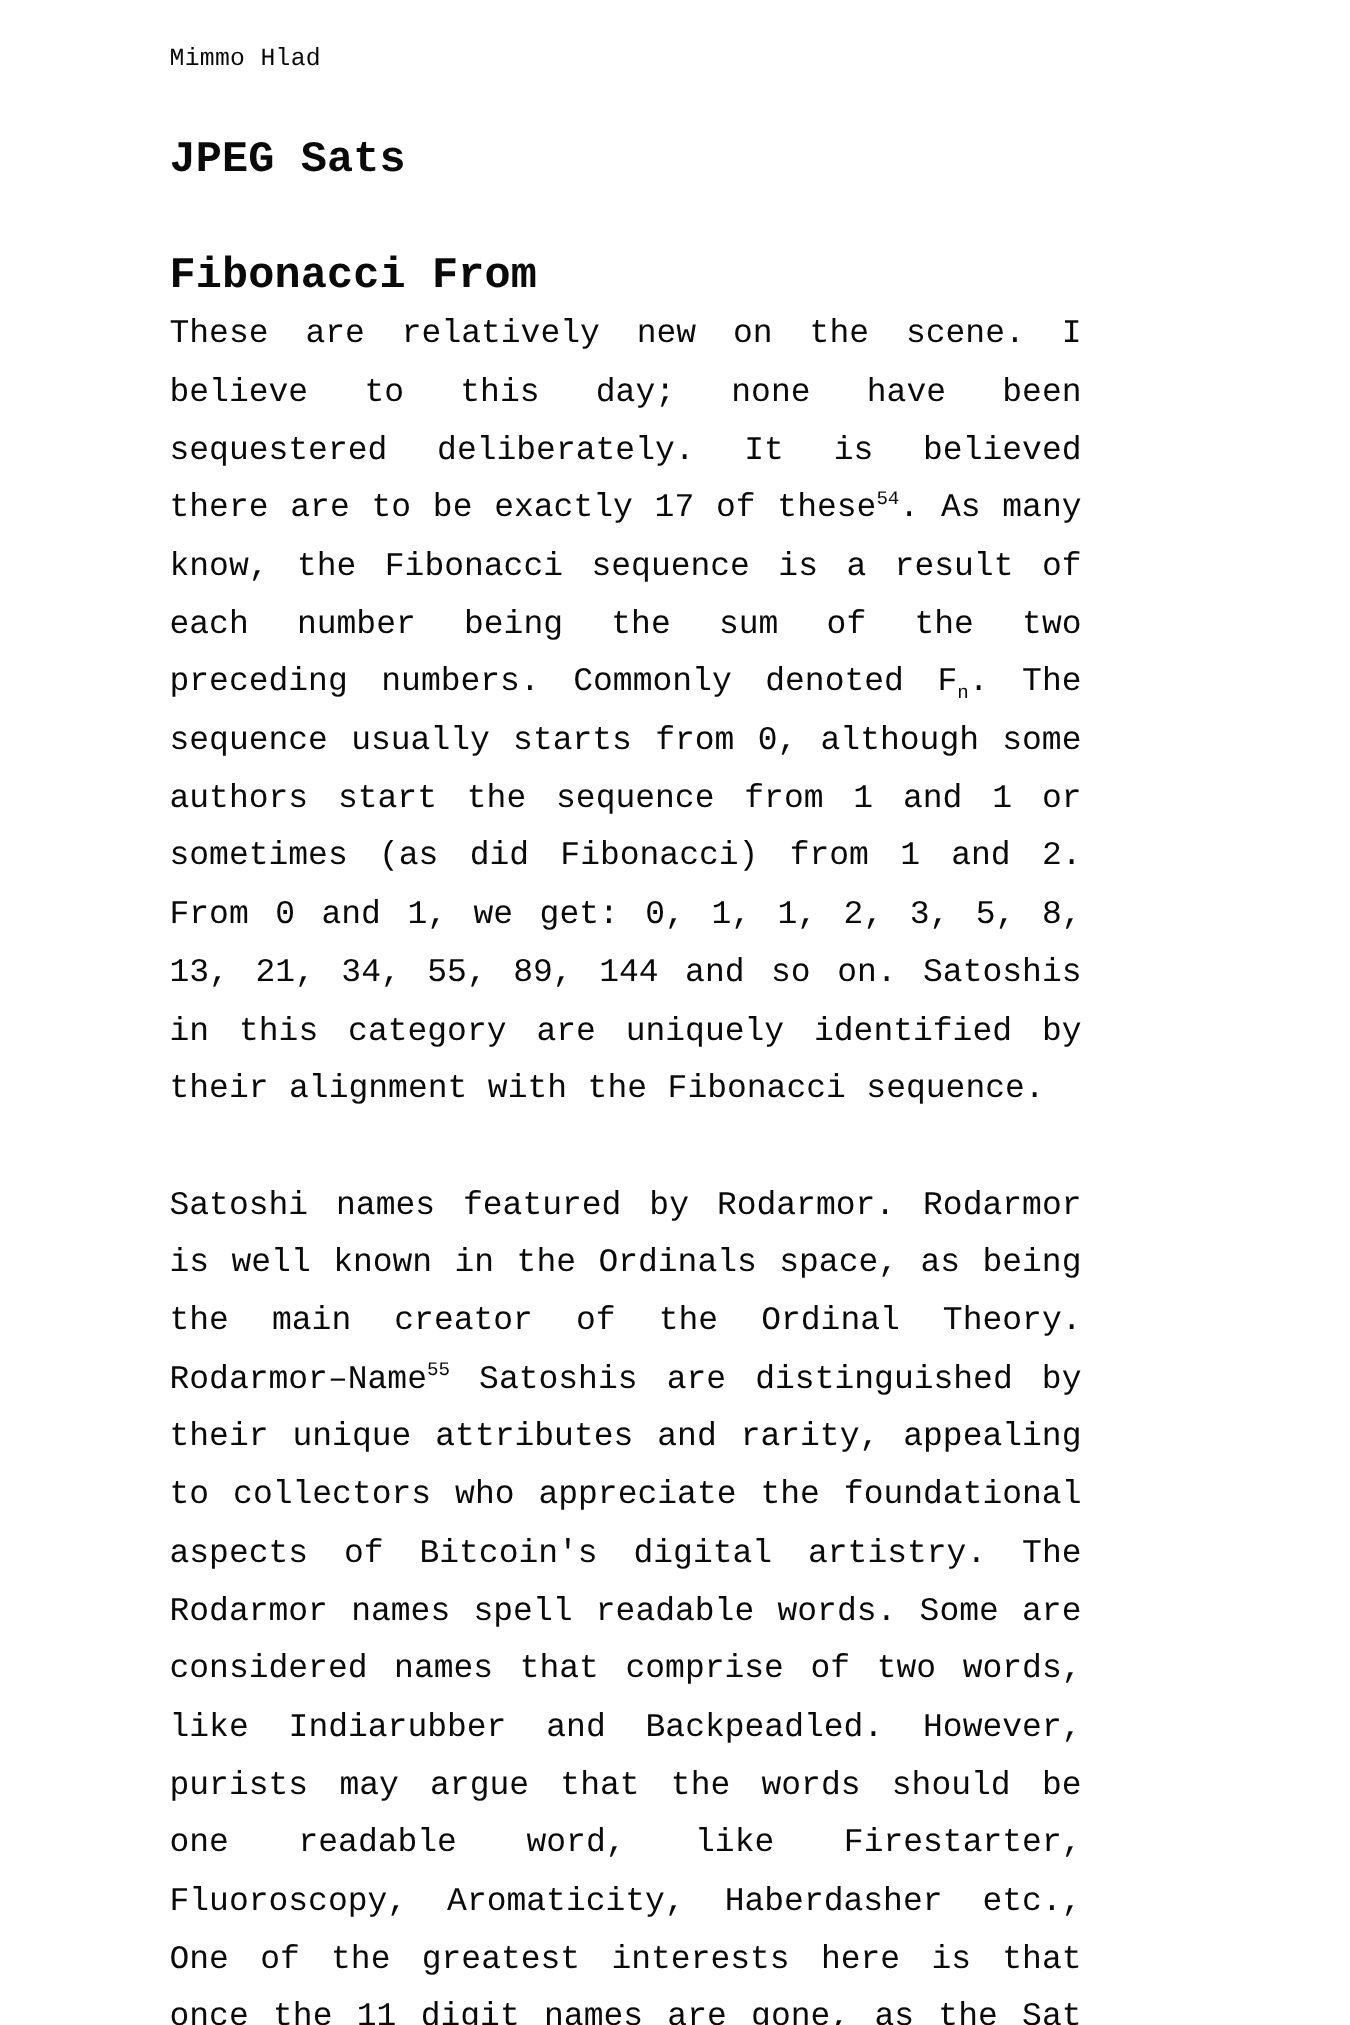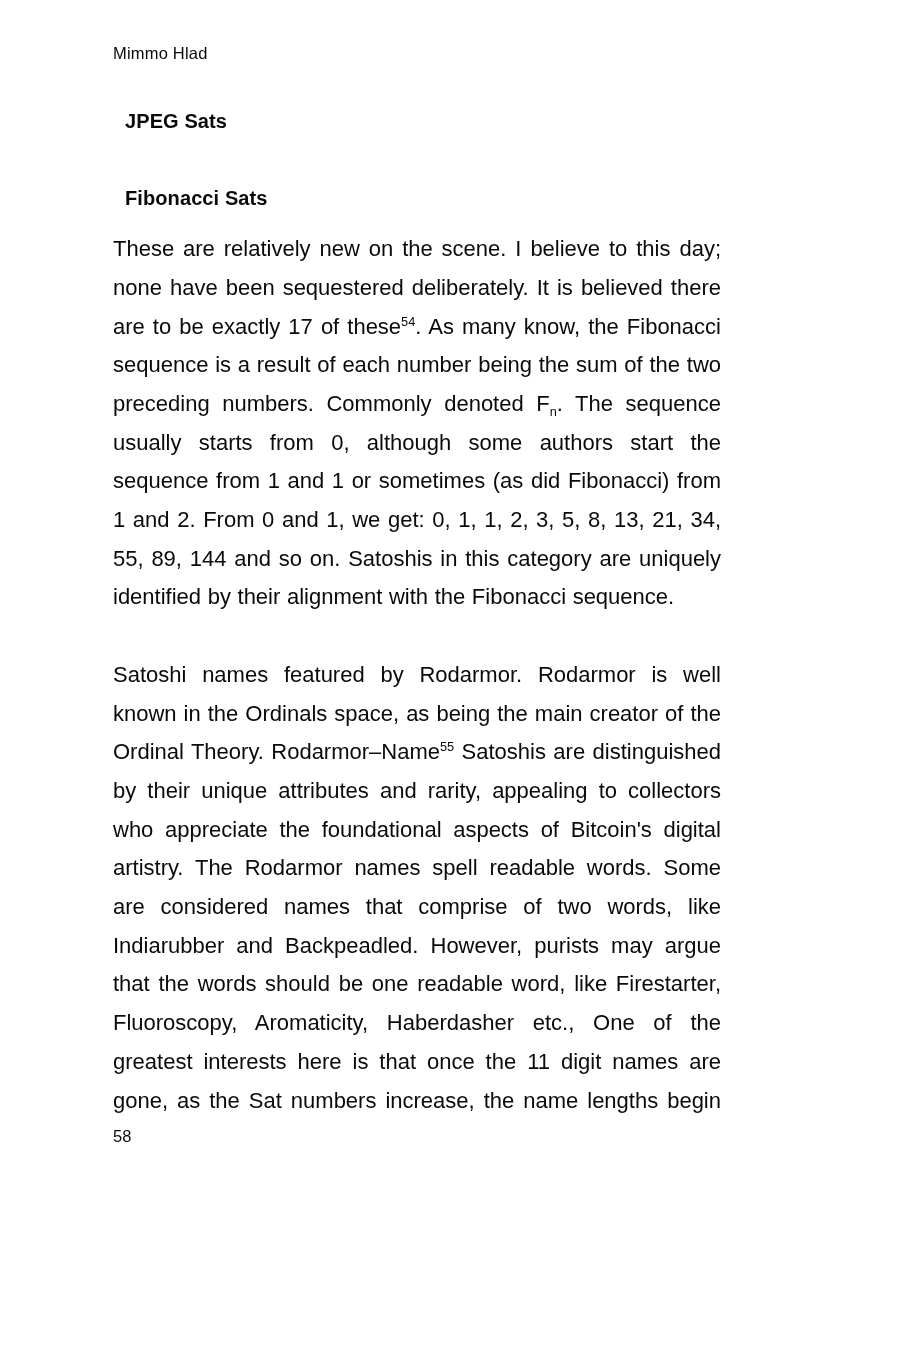--- a/index.html
+++ b/index.html
@@ -6,36 +6,36 @@
     margin: 0;
     padding: 0;
     background: #ffffff;
   }
   .page {
     position: relative;
     width: 832px;
     height: 1350px;
     background: #ffffff;
     color: #0a0a0a;
-    font-family: Liberation Sans, sans-serif;
+    font-family: Liberation Mono, monospace;
     overflow: hidden;
     box-sizing: border-box;
-    padding: 42px 111px 0 113px;
+    padding: 28px 111px 0 113px;
   }
   .doc-header {
     font-size: 16.5px;
     line-height: 22px;
     letter-spacing: 0.2px;
   }
   .section { margin: 0; }
   .section-first { margin-top: 38px; }
   .section-gap { margin-top: 38.7px; }
   .section h2 {
-    margin: 12px;
-    font-size: 20px;
+    margin: 0;
+    font-size: 29px;
     font-weight: bold;
     line-height: 38.7px;
     letter-spacing: 0.1px;
   }
   .section p {
     margin: 0;
     font-size: 22px;
     line-height: 38.7px;
     text-align: justify;
     word-spacing: 0.5px;
@@ -64,21 +64,21 @@
 
 <div class="page">
 
   <div class="doc-header">Mimmo Hlad</div>
 
   <div class="section section-first">
     <h2>JPEG Sats</h2>
   </div>
 
   <div class="section section-gap">
-    <h2>Fibonacci Sats</h2>
+    <h2>Fibonacci From</h2>
     <p>These are relatively new on the scene. I believe to this day; none have been sequestered deliberately. It is believed there are to be exactly 17 of these<sup>54</sup>. As many know, the Fibonacci sequence is a result of each number being the sum of the two preceding numbers. Commonly denoted F<sub>n</sub>. The sequence usually starts from 0, although some authors start the sequence from 1 and 1 or sometimes (as did Fibonacci) from 1 and 2. From 0 and 1, we get: 0, 1, 1, 2, 3, 5, 8, 13, 21, 34, 55, 89, 144 and so on. Satoshis in this category are uniquely identified by their alignment with the Fibonacci sequence.</p>
   </div>
 
   <div class="section section-gap">
     <p class="continues">Satoshi names featured by Rodarmor. Rodarmor is well known in the Ordinals space, as being the main creator of the Ordinal Theory. Rodarmor–Name<sup>55</sup> Satoshis are distinguished by their unique attributes and rarity, appealing to collectors who appreciate the foundational aspects of Bitcoin's digital artistry. The Rodarmor names spell readable words. Some are considered names that comprise of two words, like Indiarubber and Backpeadled. However, purists may argue that the words should be one readable word, like Firestarter, Fluoroscopy, Aromaticity, Haberdasher etc., One of the greatest interests here is that once the 11 digit names are gone, as the Sat numbers increase, the name lengths begin</p>
   </div>
 
   <div class="page-number">58</div>
 
 </div>

